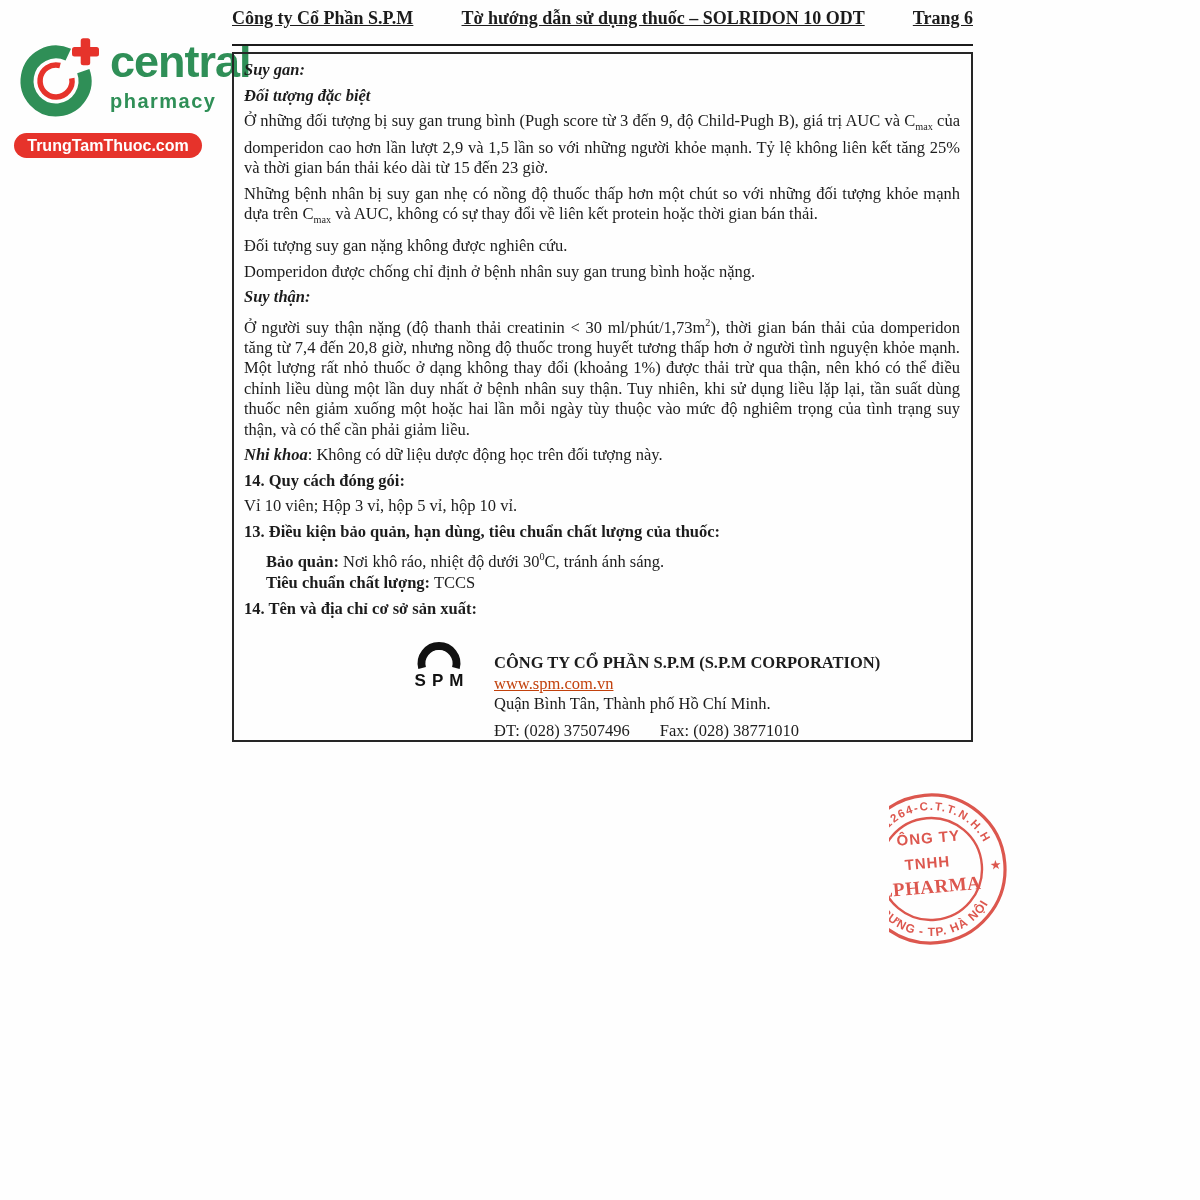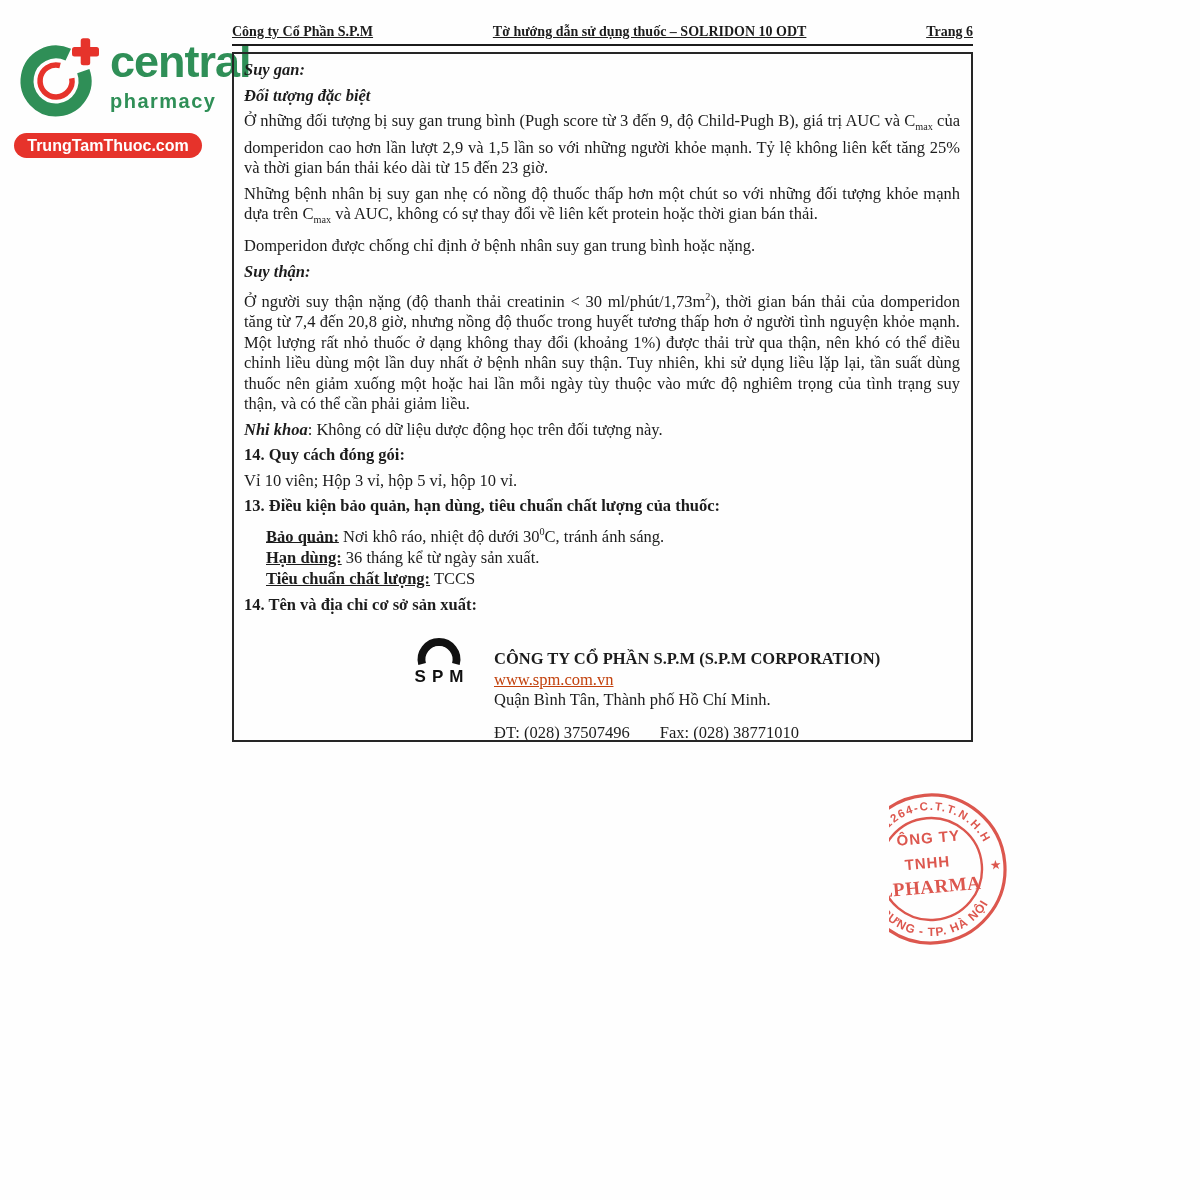--- a/index.html
+++ b/index.html
@@ -8,43 +8,43 @@
 
   
   .logo{position:absolute;left:14px;top:30px;}
   .logo-top{display:flex;align-items:center;gap:4px;}
   .logo-words{display:flex;flex-direction:column;}
   .brand{font-family:"Liberation Sans",sans-serif;font-weight:bold;font-size:45px;line-height:0.95;letter-spacing:-1px;}
   .brand-sub{font-family:"Liberation Sans",sans-serif;font-weight:bold;font-size:20px;letter-spacing:1.5px;margin-top:7px;}
   .badge{margin-top:9px;color:#fff;font-family:"Liberation Sans",sans-serif;font-weight:bold;font-size:16px;border-radius:14px;width:188px;height:25px;line-height:25px;text-align:center;}
 
   
-  .header{position:absolute;left:232px;top:20px;width:741px;height:26px;display:flex;justify-content:space-between;align-items:flex-end;font-weight:bold;font-size:14px;border-bottom:2.5px solid #1b1b1b;box-sizing:border-box;padding-bottom:4px;}
+  .header{position:absolute;left:232px;top:20px;width:741px;height:26px;display:flex;justify-content:space-between;align-items:flex-end;font-weight:bold;font-size:18px;border-bottom:2.5px solid #1b1b1b;box-sizing:border-box;padding-bottom:15px;}
   .header span{text-decoration:underline;}
 
   
   .content-box{position:absolute;left:232px;top:52px;width:741px;height:690px;border:2.5px solid #262626;box-sizing:border-box;padding:5px 11px 6px 10px;overflow:hidden;font-size:16.5px;line-height:20.5px;}
   .content-box > *{margin:5px 0 0;}
   .content-box > *:first-child{margin-top:1px;}
   .cb-h{font-weight:bold;font-style:italic;}
   .para{text-align:justify;}
   .num-h{font-weight:bold;}
   .indent{margin-left:22px;}
-  .lead-b{font-weight:bold;text-decoration:underline;}
+  .lead-b{font-weight:bold;}
   .lead-bi{font-weight:bold;font-style:italic;}
   sub{font-size:0.62em;}
   sup{font-size:0.62em;}
 
   
   .manu-row{display:flex;gap:20px;margin-left:160px;margin-top:5px;align-items:flex-start;}
   .spm-logo{display:flex;flex-direction:column;align-items:center;width:70px;padding-top:8px;flex:0 0 auto;}
   .spm-text{font-family:"Liberation Sans",sans-serif;font-weight:bold;font-size:17px;letter-spacing:6px;padding-left:6px;margin-top:-3px;color:#111;}
   .manu-name{font-weight:bold;margin-top:29px;}
   .manu-web{text-decoration:underline;color:#c2410c;display:inline-block;}
-  .manu-phone{margin-top:12px;font-family:Liberation Serif, serif;}
+  .manu-phone{margin-top:6px;font-family:Liberation Serif, serif;}
   .manu-phone .fax{margin-left:30px;}
 
   
   .stamp-clip{position:absolute;left:889px;top:779px;width:128px;height:180px;overflow:hidden;}
   .stamp-svg{margin-left:-45px;margin-top:3px;transform:rotate(-5deg);opacity:0.9;}
   .stamp-arc{font-family:"Liberation Sans",sans-serif;font-weight:bold;font-size:11.5px;letter-spacing:1.5px;}
   .stamp-c12{font-family:"Liberation Sans",sans-serif;font-weight:bold;font-size:15px;letter-spacing:1px;}
   .stamp-c3{font-family:"Liberation Serif",serif;font-weight:bold;font-size:19px;letter-spacing:0.5px;}
   .stamp-bot{font-family:"Liberation Sans",sans-serif;font-weight:bold;font-size:12px;letter-spacing:1px;}
 </style>
@@ -78,34 +78,34 @@
   </div>
 
   <div class="content-box">
     <div class="cb-h">Suy gan:</div>
     <div class="cb-h">Đối tượng đặc biệt</div>
 
     <p class="para"><span>Ở những đối tượng bị suy gan trung bình (Pugh score từ 3 đến 9, độ Child-Pugh B), giá trị AUC và C</span><sub>max</sub><span> của domperidon cao hơn lần lượt 2,9 và 1,5 lần so với những người khỏe mạnh. Tỷ lệ không liên kết tăng 25% và thời gian bán thải kéo dài từ 15 đến 23 giờ.</span></p>
 
     <p class="para"><span>Những bệnh nhân bị suy gan nhẹ có nồng độ thuốc thấp hơn một chút so với những đối tượng khỏe mạnh dựa trên C</span><sub>max</sub><span> và AUC, không có sự thay đổi về liên kết protein hoặc thời gian bán thải.</span></p>
 
+    <p>Đối tượng suy gan nặng không được nghiên cứu.</p>
     <p>Domperidon được chống chỉ định ở bệnh nhân suy gan trung bình hoặc nặng.</p>
 
     <div class="cb-h">Suy thận:</div>
 
     <p class="para"><span>Ở người suy thận nặng (độ thanh thải creatinin &lt; 30 ml/phút/1,73m</span><sup>2</sup><span>), thời gian bán thải của domperidon tăng từ 7,4 đến 20,8 giờ, nhưng nồng độ thuốc trong huyết tương thấp hơn ở người tình nguyện khỏe mạnh. Một lượng rất nhỏ thuốc ở dạng không thay đổi (khoảng 1%) được thải trừ qua thận, nên khó có thể điều chỉnh liều dùng một lần duy nhất ở bệnh nhân suy thận. Tuy nhiên, khi sử dụng liều lặp lại, tần suất dùng thuốc nên giảm xuống một hoặc hai lần mỗi ngày tùy thuộc vào mức độ nghiêm trọng của tình trạng suy thận, và có thể cần phải giảm liều.</span></p>
 
     <p><span class="lead-bi">Nhi khoa</span><span>: Không có dữ liệu dược động học trên đối tượng này.</span></p>
 
     <div class="num-h">14. Quy cách đóng gói:</div>
     <div>Vỉ 10 viên; Hộp 3 vỉ, hộp 5 vỉ, hộp 10 vỉ.</div>
 
     <div class="num-h">13. Điều kiện bảo quản, hạn dùng, tiêu chuẩn chất lượng của thuốc:</div>
     <div class="indent"><span class="lead-b">Bảo quản:</span><span> Nơi khô ráo, nhiệt độ dưới 30</span><sup>0</sup><span>C, tránh ánh sáng.</span></div>
-    <div class="indent" style="margin-top:1px"><span class="lead-b">Hạn dùng:</span><span> 36 tháng kể từ ngày sản xuất.</span></div>
     <div class="indent" style="margin-top:1px"><span class="lead-b">Tiêu chuẩn chất lượng:</span><span> TCCS</span></div>
 
     <div class="num-h">14. Tên và địa chỉ cơ sở sản xuất:</div>
 
     <div class="manu-row">
       <div class="spm-logo">
         <svg width="56" height="42" viewBox="0 0 64 48">
           <path d="M 12.7 41.2 A 20 20 0 1 1 51.3 41.2" fill="none" stroke="#111" stroke-width="9"></path>
           <path d="M 22.5 38.5 A 11 11 0 1 1 41.5 38.5" fill="none" stroke="#fefefe" stroke-width="3"></path>
         </svg>

